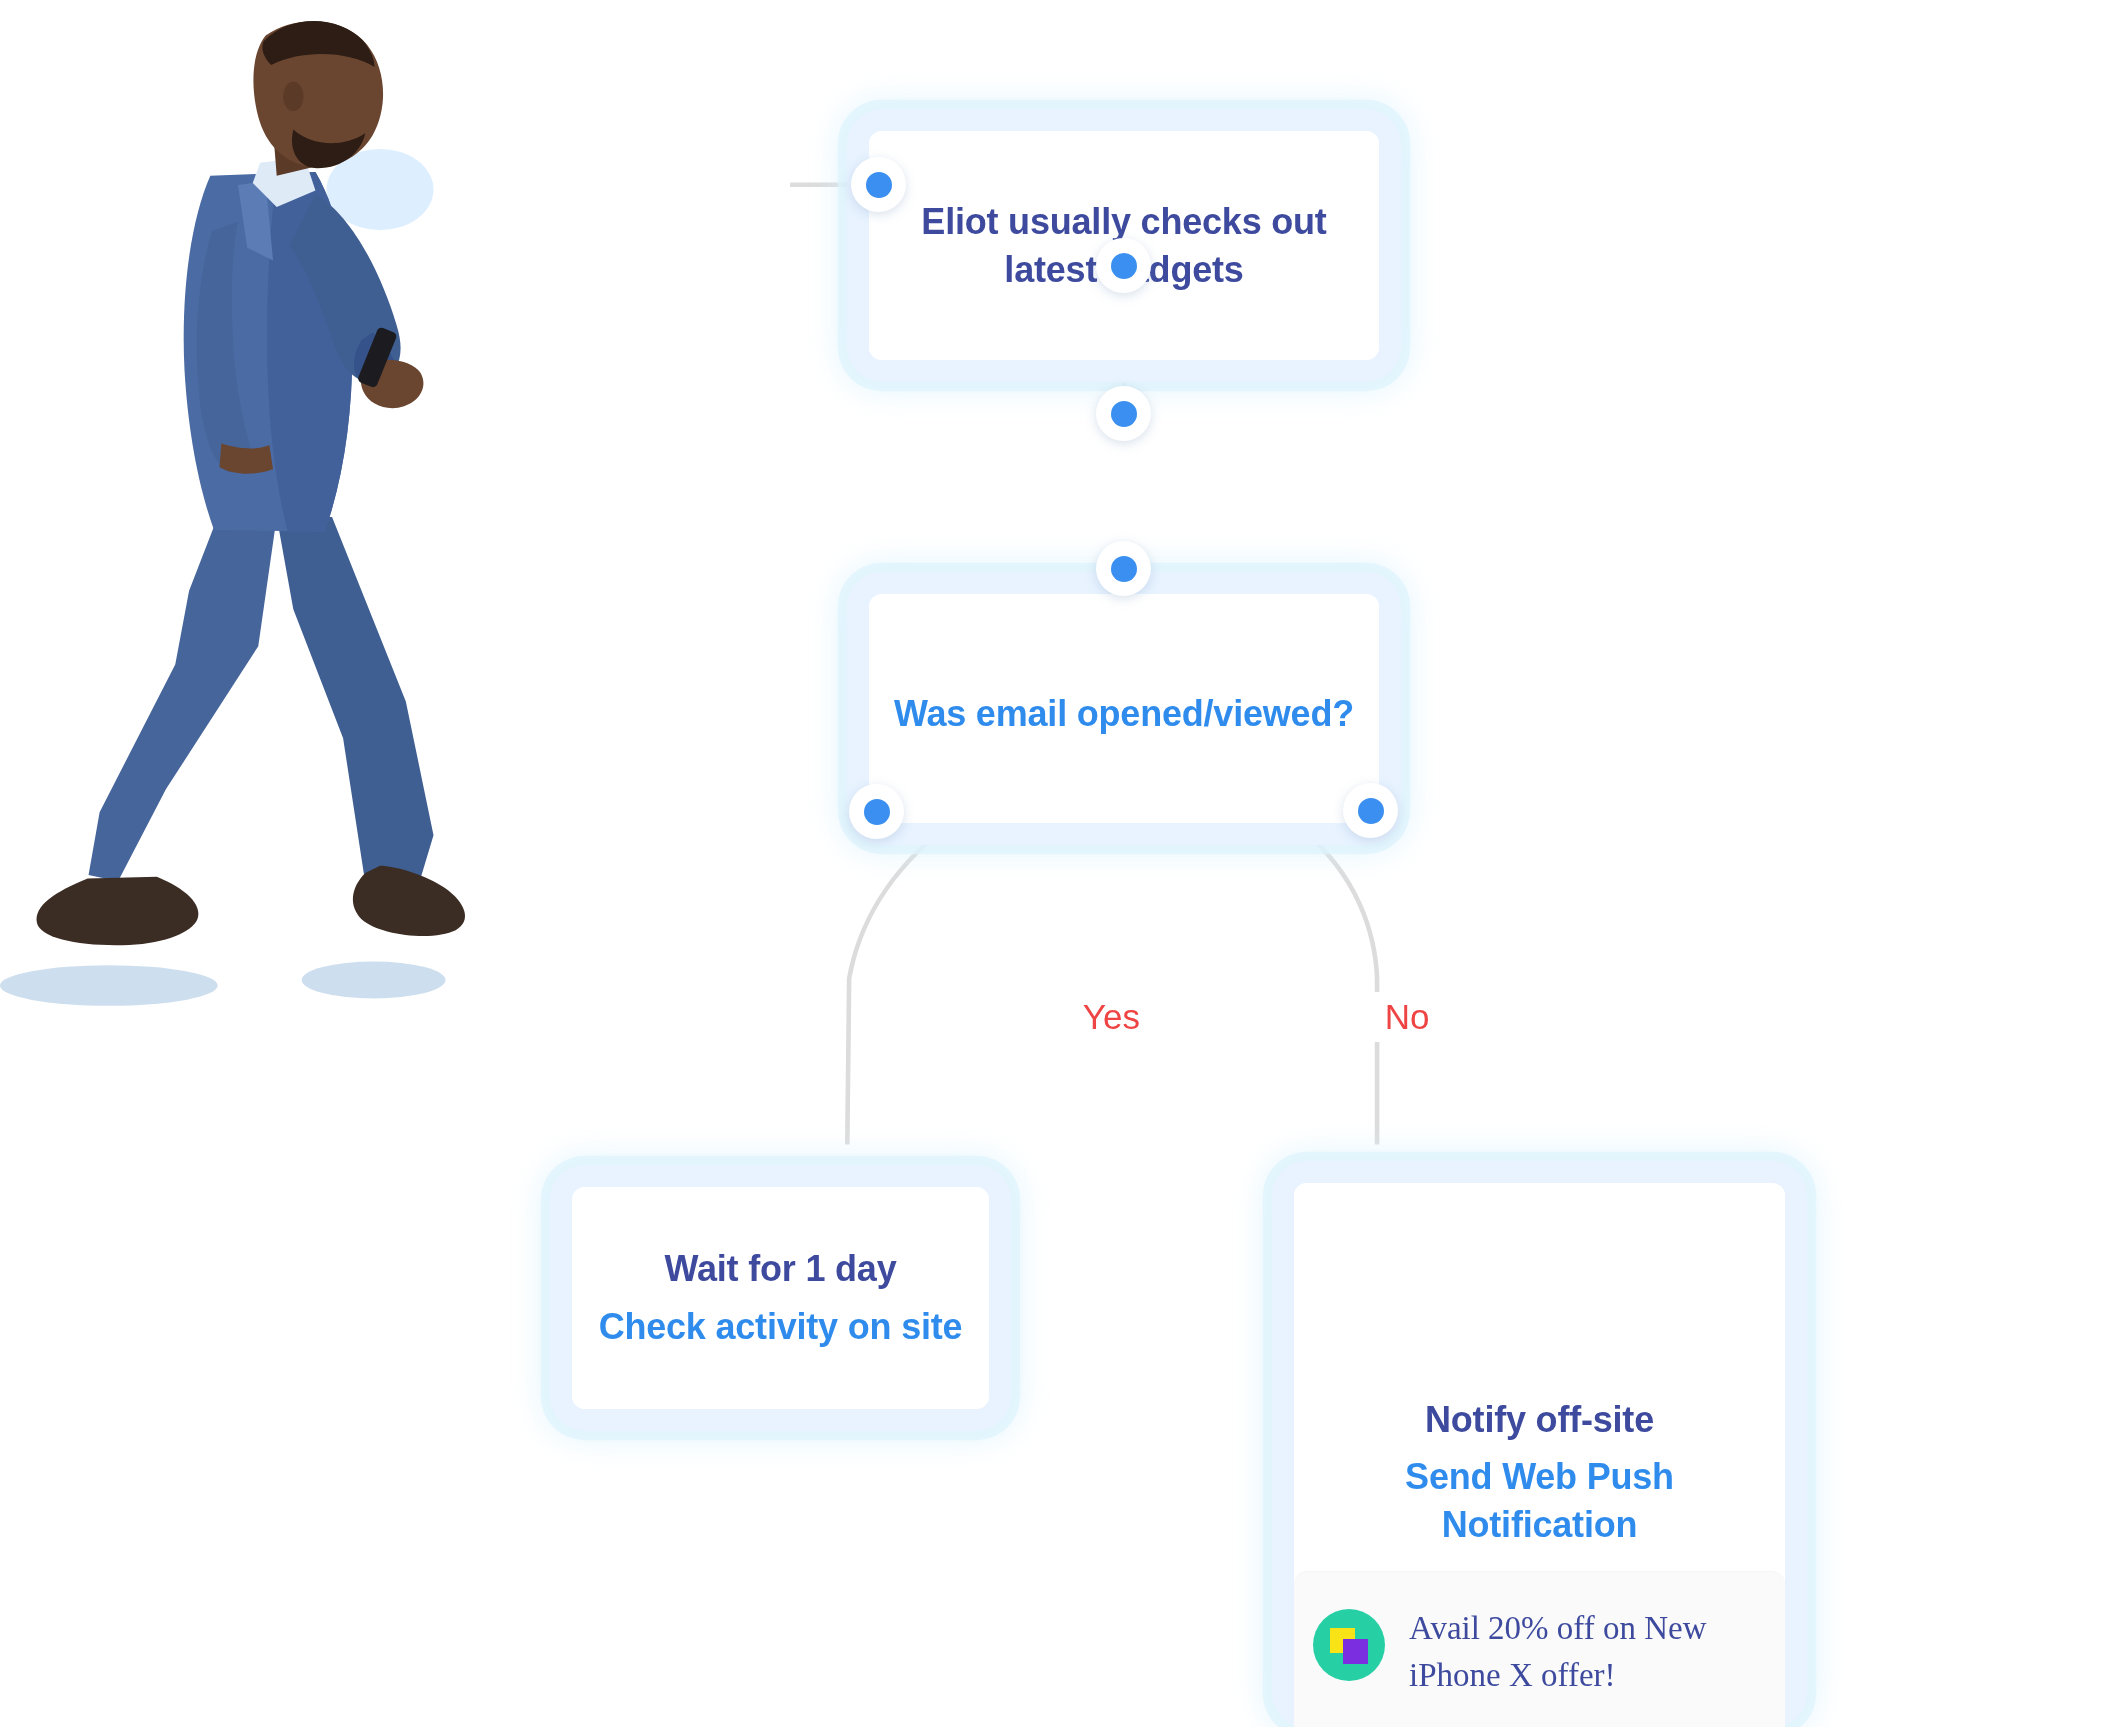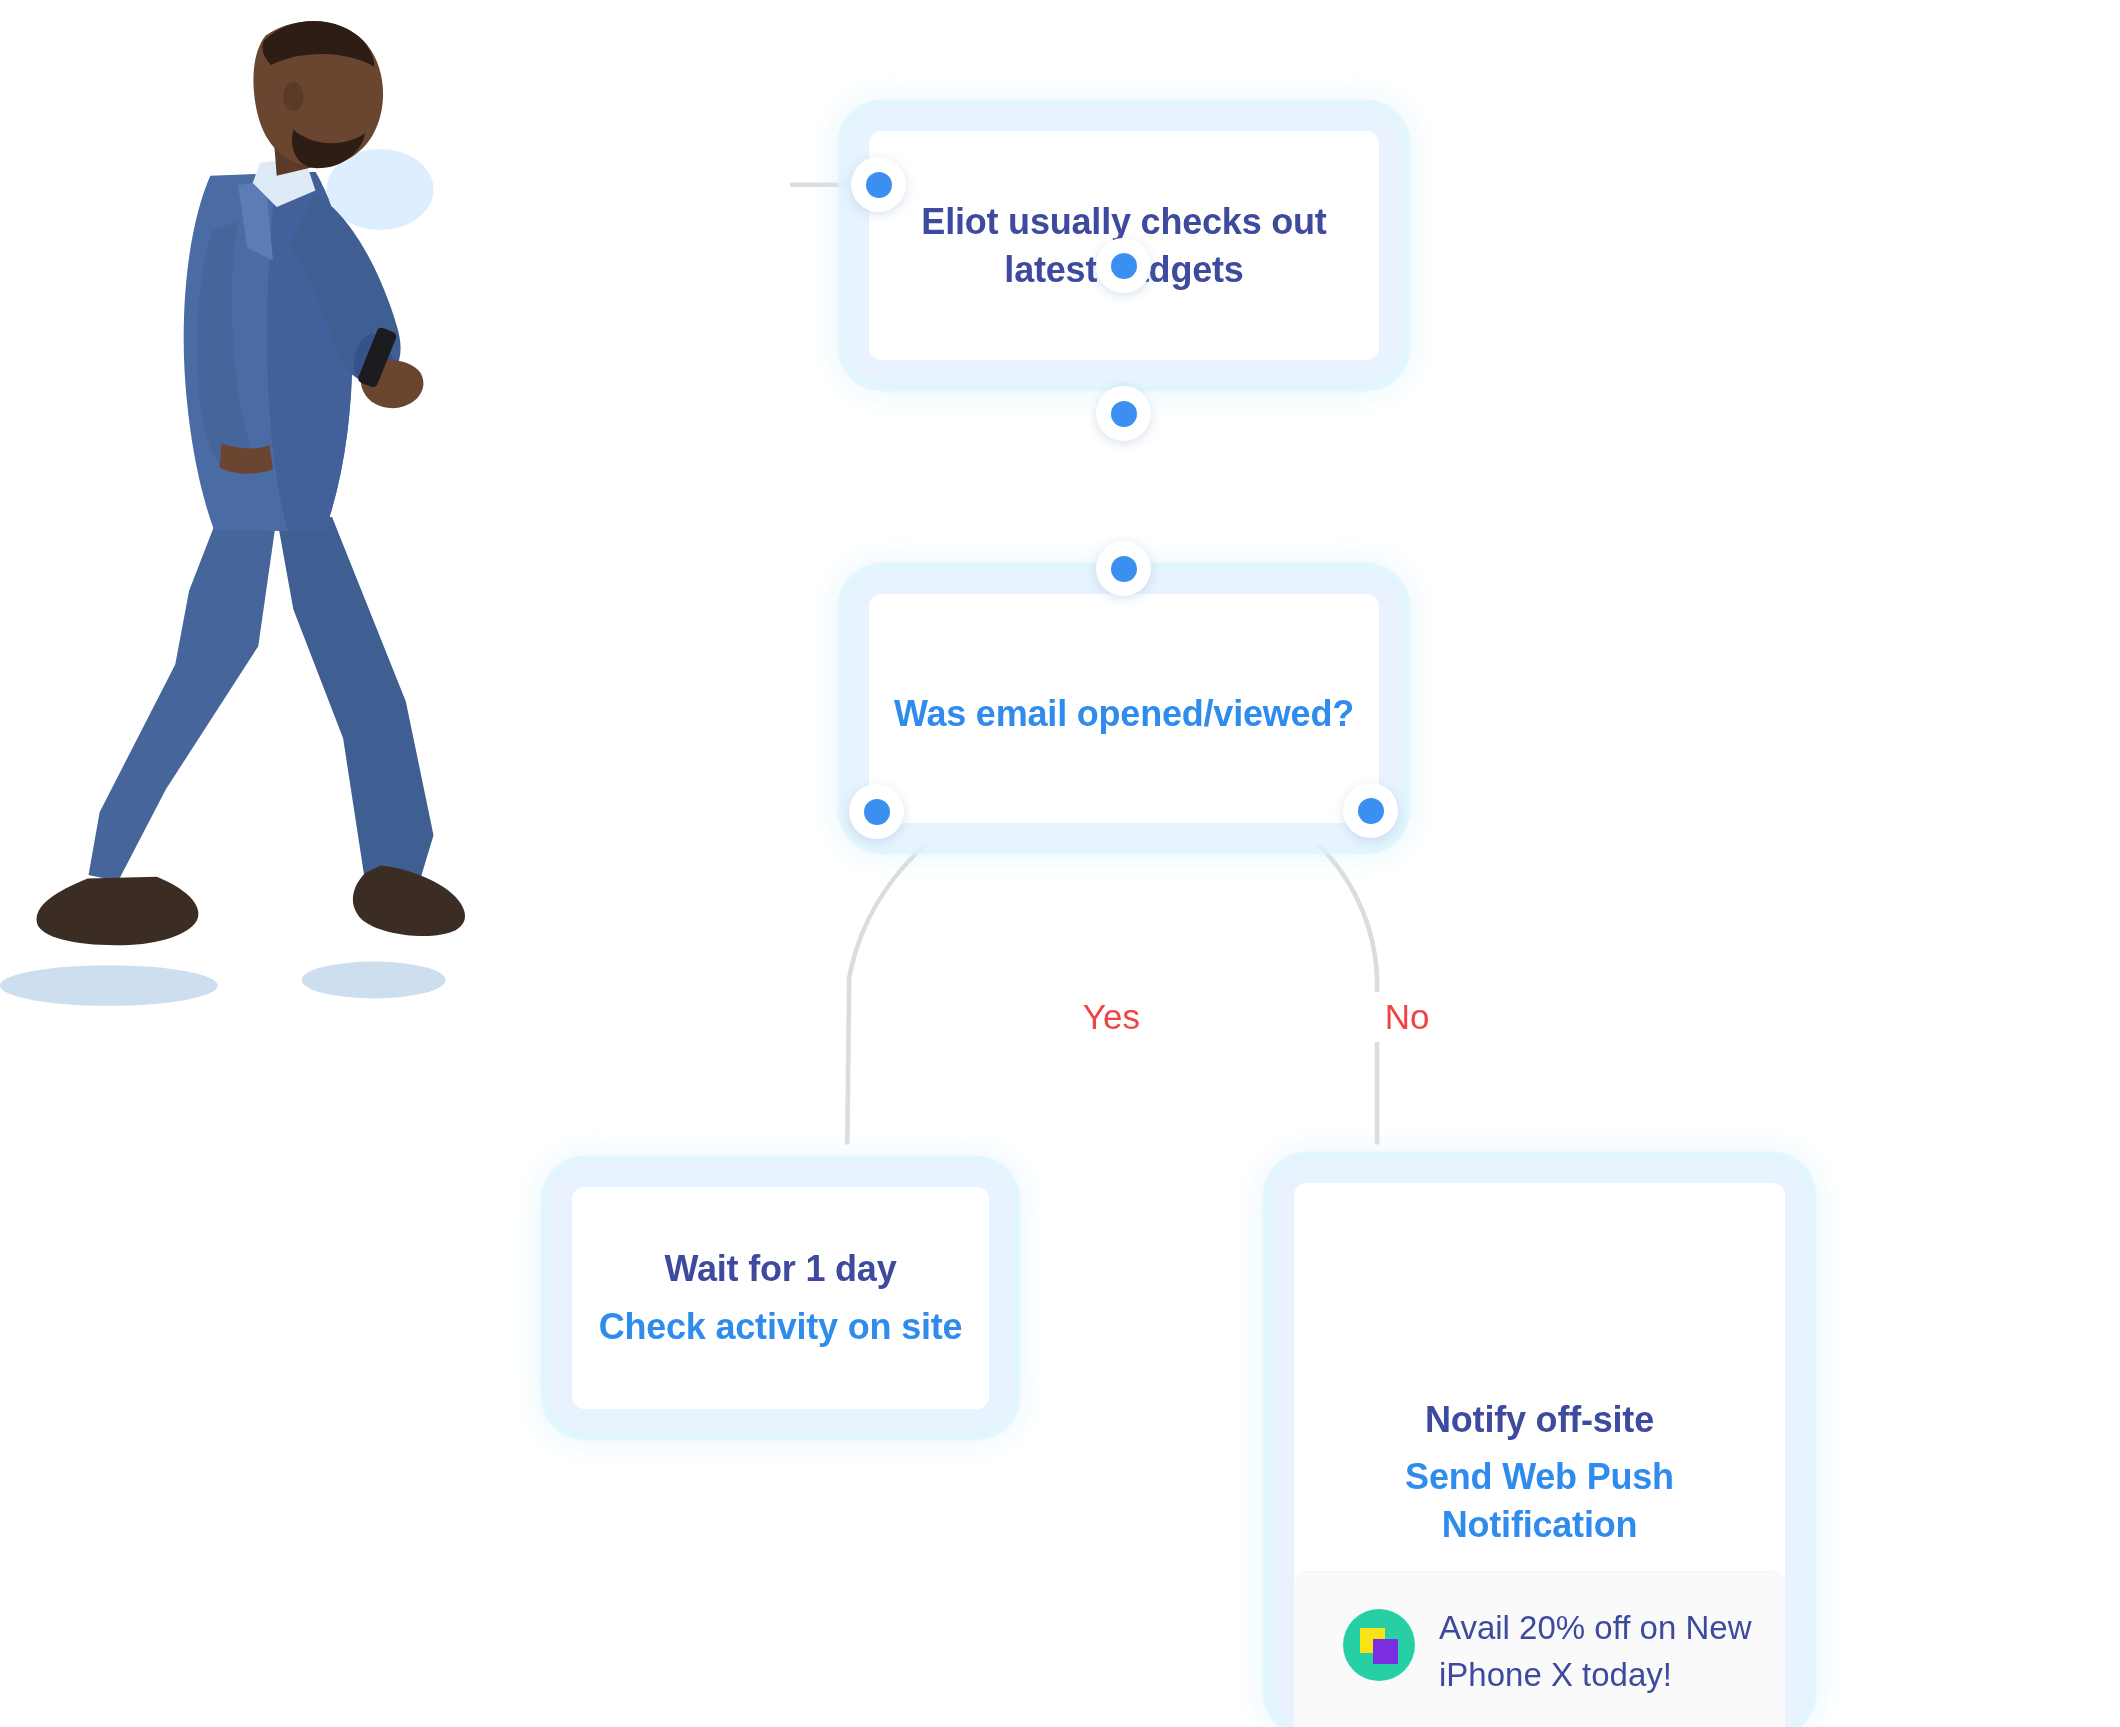--- a/index.html
+++ b/index.html
@@ -125,22 +125,23 @@
 
   
   .push-card {
     position: absolute;
     left: 0px;
     bottom: -22px;
     width: 100%;
     background: #fafafa;
     border-radius: 13px 13px 0 0;
     box-sizing: border-box;
-    padding: 33px 31px 0 49px;
+    padding: 33px 31px 0 19px;
     box-shadow: 0 -0.9px 0 rgba(0,0,0,0.04);
+    font-family: Liberation Serif, serif;
   }
   .push-row {
     display: flex;
     align-items: flex-start;
     gap: 24px;
     padding-bottom: 28px;
   }
   .push-icon {
     flex: 0 0 auto;
     width: 72px; height: 72px;
@@ -268,21 +269,21 @@
       <div class="node-sub">Send Web Push Notification</div>
 
       <div class="push-card">
         <div class="push-row">
           <div class="push-icon">
             <span class="sq-yellow"></span>
             <span class="sq-purple"></span>
           </div>
           <div class="push-text">
             <div>Avail 20% off on New</div>
-            <div>iPhone X today!</div>
+            <div>iPhone X offer!</div>
           </div>
         </div>
         <div class="push-divider"></div>
       </div>
     </div>
   </div>
 
   <div class="dot" id="dot-n1-left"></div>
   <div class="dot" id="dot-n1-bottom"></div>
   <div class="dot" id="dot-n2-top"></div>

